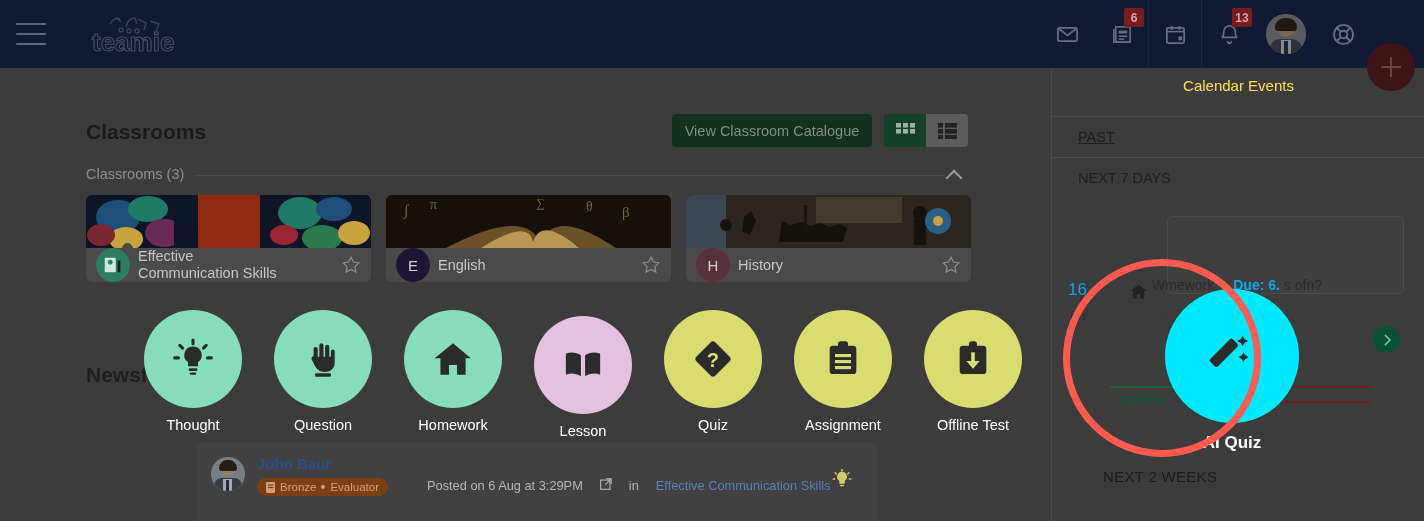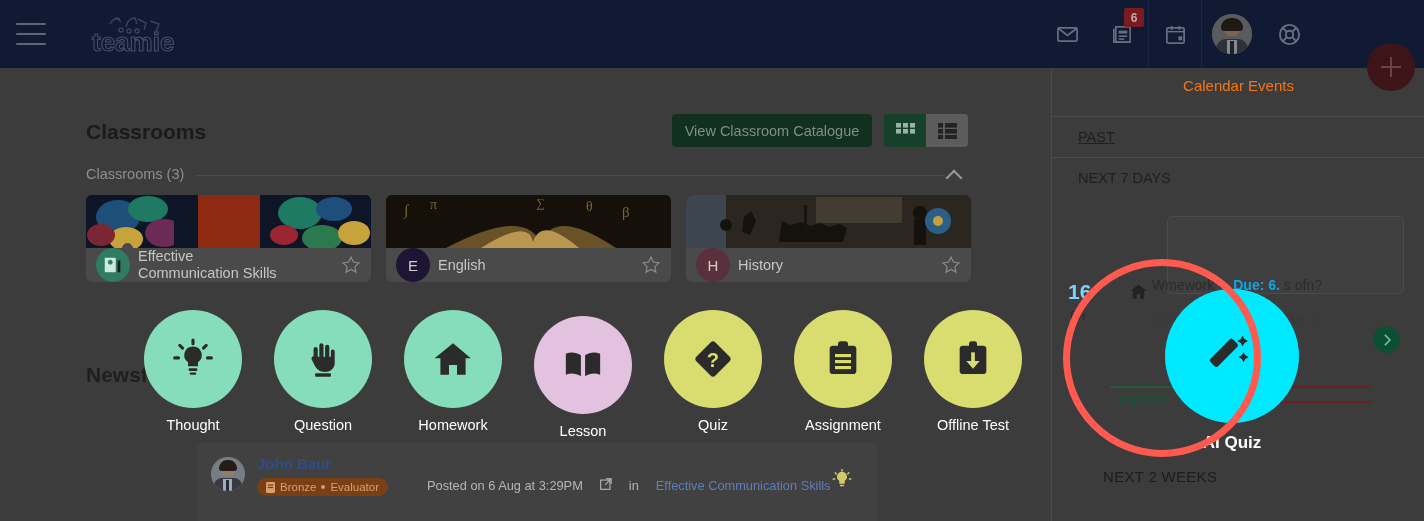--- a/index.html
+++ b/index.html
@@ -101,27 +101,27 @@
   .p-tie { position:absolute; left:15px; bottom:0; width:3px; height:11px; background:#2a3754; }
   .post-name { position:absolute; left:60px; top:12px; font-size:15px; font-weight:700; color:#2f4d85; }
   .pill { position:absolute; left:60px; top:35px; height:18px; background:#7b3f15; border-radius:9px; color:#d8a06c; font-size:11.5px; display:flex; align-items:center; padding:0 9px; gap:5px; }
   .pill .dot { width:4px; height:4px; border-radius:50%; background:#d8a06c; }
   .post-meta { position:absolute; left:230px; top:35px; font-size:12.8px; color:#b5b5b5; display:flex; align-items:center; gap:17px; }
   .post-meta a { color:#5b7fba; text-decoration:none; }
   .post-bulb { position:absolute; right:24px; top:26px; }
 
   
   .sidebar { position:absolute; left:1051px; top:0; width:373px; height:453px; background:#3c3c3c; border-left:1px solid #4b4b4b; }
-  .sb-title { position:absolute; left:0; top:9px; width:373px; text-align:center; font-size:15px; color:#f97316; }
+  .sb-title { position:absolute; left:0; top:9px; width:373px; text-align:center; font-size:15px; color:#fde047; }
   .sb-sec { position:absolute; left:0; width:373px; height:40px; display:flex; align-items:center; padding-left:26px;
     font-size:14.5px; color:#1f1f1f; border-top:1px solid #4b4b4b; }
   .sb-past { top:48px;text-decoration:underline; }
   .sb-next7 { top:89px; }
   .evcard { position:absolute; left:115px; top:148px; width:237px; height:78px; border:1px solid #4b4b4b; border-radius:5px; background:#3f3f3f; }
-  .ev-date { position:absolute; left:68px; top:164px; font-size:21px; color:#7dd3fc; font-weight:700; }
+  .ev-date { position:absolute; left:68px; top:164px; font-size:17px; color:#0ea5e9; font-weight:400; }
   .ev-day { position:absolute; left:70px; top:192px; font-size:13px; color:#2a2a2a; }
   .ev-home { position:absolute; left:129px; top:166px; }
   .ev-line1 { position:absolute; left:152px; top:160px; font-size:14px; color:#2b2b2b; width:210px; line-height:19px; }
   .ev-due { color:#0ea5e9; font-weight:700; }
   .ev-dot { display:inline-block; width:5px; height:5px; border-radius:50%; background:#222; vertical-align:middle; margin:0 7px 2px 7px; }
   .ev-sub { position:absolute; left:152px; top:195px; font-size:14px; color:#3a3a3a; }
   .ev-arrow { position:absolute; left:1373px; top:258px; width:27px; height:27px; border-radius:50%; background:#0d4f35; display:flex; align-items:center; justify-content:center; cursor:pointer; }
   .prog-green { position:absolute; left:1110px; top:318px; width:110px; height:2px; background:#1f5c3c; }
   .prog-red { position:absolute; left:1220px; top:318px; width:152px; height:2px; background:#6c2020; }
   .prog-red2 { position:absolute; left:1262px; top:333px; width:110px; height:2px; background:#6c2020; }
@@ -192,20 +192,27 @@
           </svg>
         <div class="badge">6</div>
       </div>
       <div class="navitem sep">
         <svg width="23" height="23" viewBox="0 0 24 24">
             <rect x="3" y="5" width="18" height="16" rx="1.5" fill="none" stroke="#9aa3b5" stroke-width="1.8"></rect>
             <path d="M3 9h18" stroke="#9aa3b5" stroke-width="1.6"></path>
             <path d="M8 3v4M16 3v4" stroke="#9aa3b5" stroke-width="1.8"></path>
             <rect x="15" y="14" width="4" height="4" fill="#9aa3b5"></rect>
           </svg>
+      </div>
+      <div class="navitem">
+        <svg width="23" height="23" viewBox="0 0 24 24">
+            <path d="M12 3a6 6 0 00-6 6c0 5-2 6-2 6h16s-2-1-2-6a6 6 0 00-6-6z" fill="none" stroke="#9aa3b5" stroke-width="1.8"></path>
+            <path d="M10 19a2 2 0 004 0" fill="none" stroke="#9aa3b5" stroke-width="1.8"></path>
+          </svg>
+        <div class="badge">13</div>
       </div>
       <div class="avatar-wrap">
         <div class="avatar">
           <div class="av-bg"></div>
             <div class="av-hair"></div>
             <div class="av-body"></div>
             <div class="av-shirt"></div>
             <div class="av-tie"></div>
         </div>
       </div>

